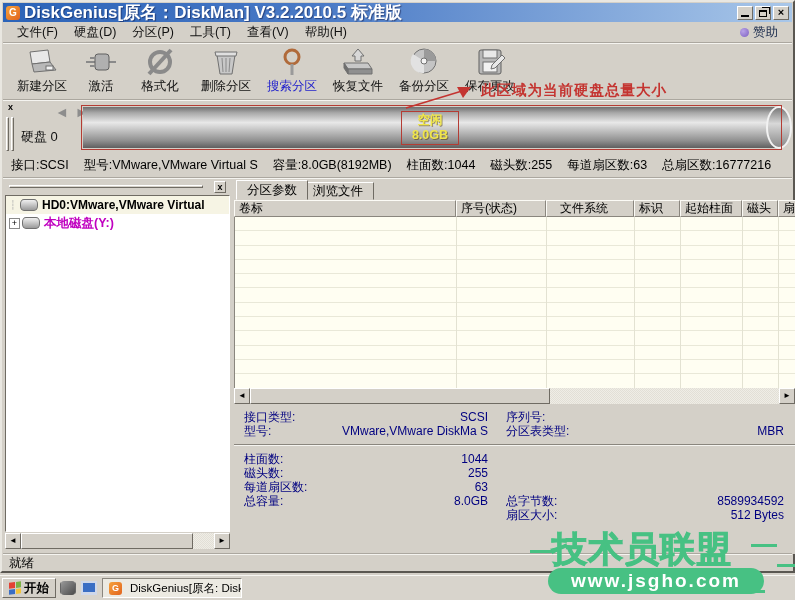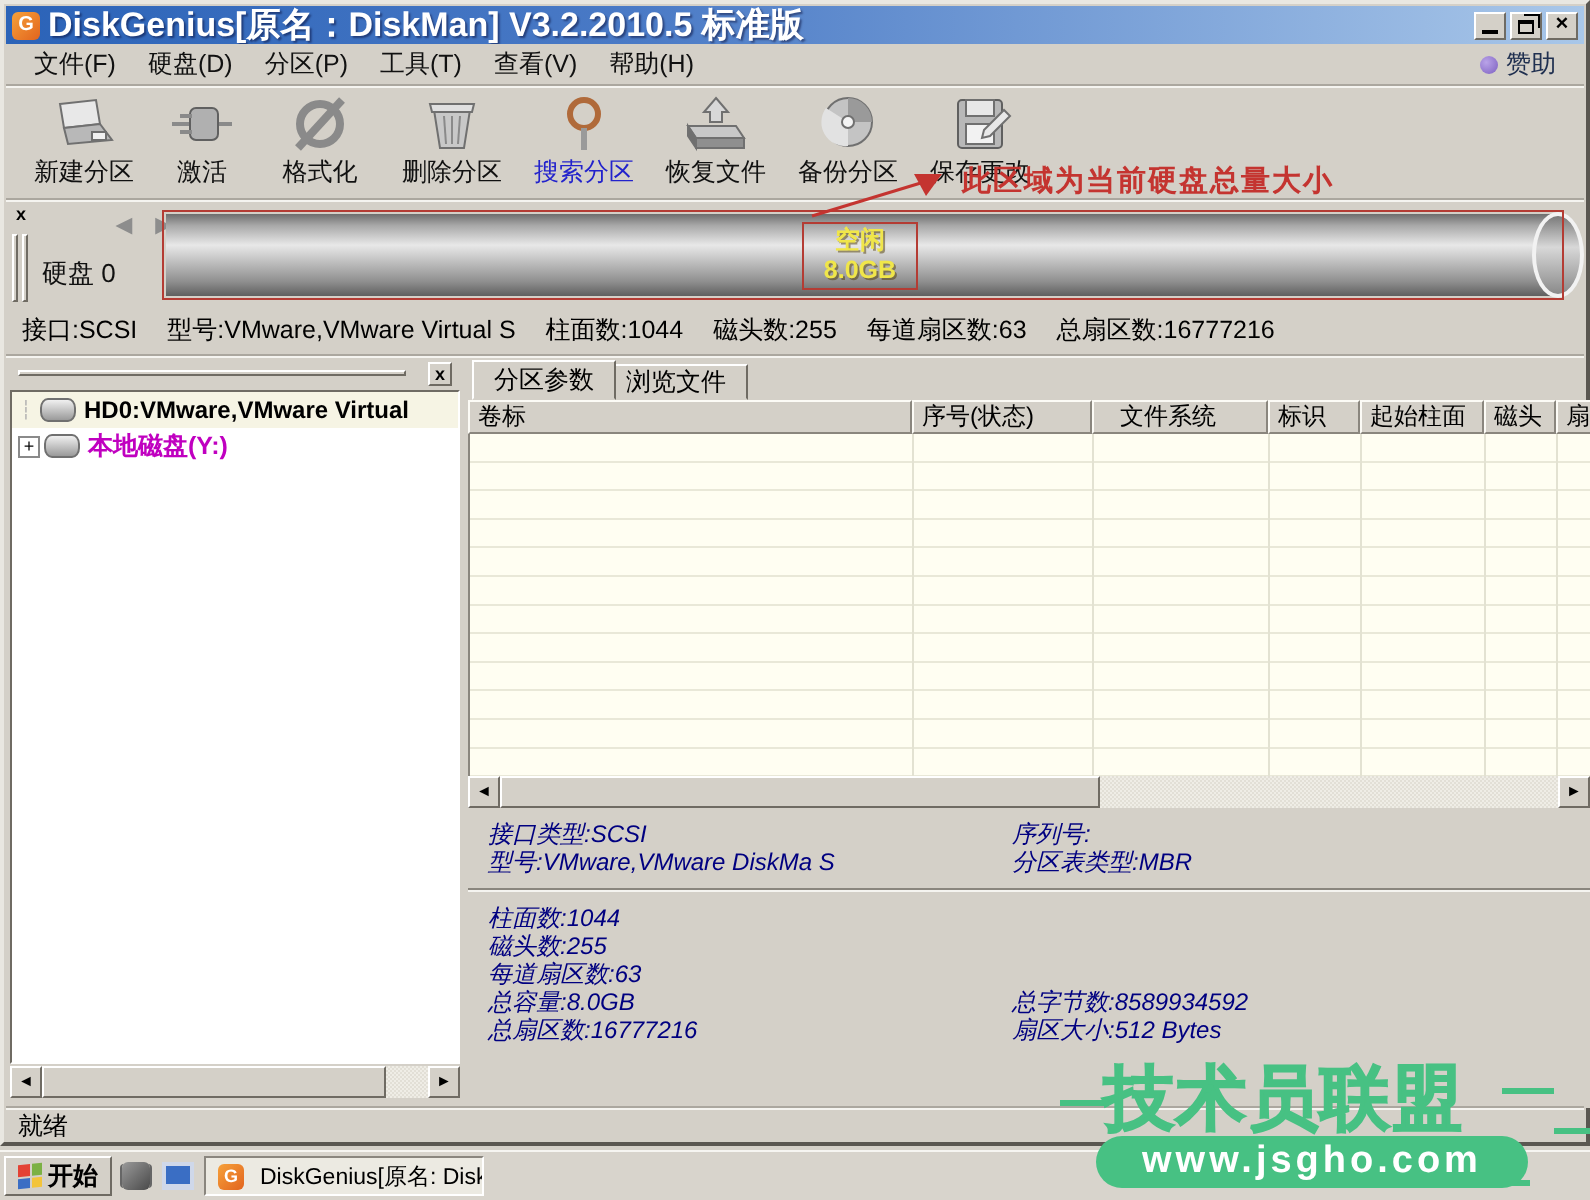--- a/index.html
+++ b/index.html
@@ -103,21 +103,21 @@
            background:repeating-linear-gradient(180deg,#fffef2 0 13.3px,#e9e8d8 13.3px 14.3px);
            border-left:1px solid #8a867e; display:flex; }
   .tcol { flex:none; height:100%; border-right:1px solid #e3e2d2; }
 
   .rp-hscroll { left:0; top:208px; width:561px; }
 
   
   .details { position:absolute; left:0; top:224px; width:561px; height:150px; background:#d4d0c8; color:#000080; font-size:12px; }
   .dsep { position:absolute; left:0; top:40px; width:100%; height:2px; border-top:1px solid #8a867e; border-bottom:1px solid #f5f4f0; }
   .dcol { position:absolute; }
-  .drow { display:flex; justify-content:flex-start; height:14px; line-height:14px; white-space:nowrap;font-style:italic; }
+  .drow { display:flex; justify-content:space-between; height:14px; line-height:14px; white-space:nowrap; }
   .dl-top { left:10px; top:6px; width:244px; }
   .dr-top { left:272px; top:6px; width:278px; }
   .dl-bot { left:10px; top:48px; width:244px; }
   .dr-bot { left:272px; top:90px; width:278px; }
 
   
   .statusbar { position:absolute; left:1px; top:552px; right:1px; height:18px; border-top:1px solid #f5f4f0;
                box-shadow:0 -1px 0 #aba79f; display:flex; align-items:center; padding-left:6px; font-size:12.5px; color:#000; }
 
   
@@ -283,20 +283,21 @@
 
   <div class="ann-text">此区域为当前硬盘总量大小</div>
   <svg class="ann-svg">
     <line x1="404" y1="106" x2="460" y2="89" stroke="#c43430" stroke-width="1.6"></line>
     <polygon points="469,85 455,85 461,96" fill="#c43430"></polygon>
   </svg>
 
   <div class="infobar">
     <span>接口:SCSI</span>
     <span>型号:VMware,VMware Virtual S</span>
+    <span>容量:8.0GB(8192MB)</span>
     <span>柱面数:1044</span>
     <span>磁头数:255</span>
     <span>每道扇区数:63</span>
     <span>总扇区数:16777216</span>
   </div>
 
   <div class="leftpanel">
     <div class="lp-head">
       <div class="lp-grip"></div>
       <div class="lp-x">x</div>
@@ -385,24 +386,20 @@
             <span>磁头数:</span>
             <span>255</span>
           </div>
         <div class="drow">
             <span>每道扇区数:</span>
             <span>63</span>
           </div>
         <div class="drow">
             <span>总容量:</span>
             <span>8.0GB</span>
-          </div>
-        <div class="drow">
-            <span>总扇区数:</span>
-            <span>16777216</span>
           </div>
       </div>
       <div class="dcol dr-bot">
         <div class="drow">
             <span>总字节数:</span>
             <span>8589934592</span>
           </div>
         <div class="drow">
             <span>扇区大小:</span>
             <span>512 Bytes</span>

